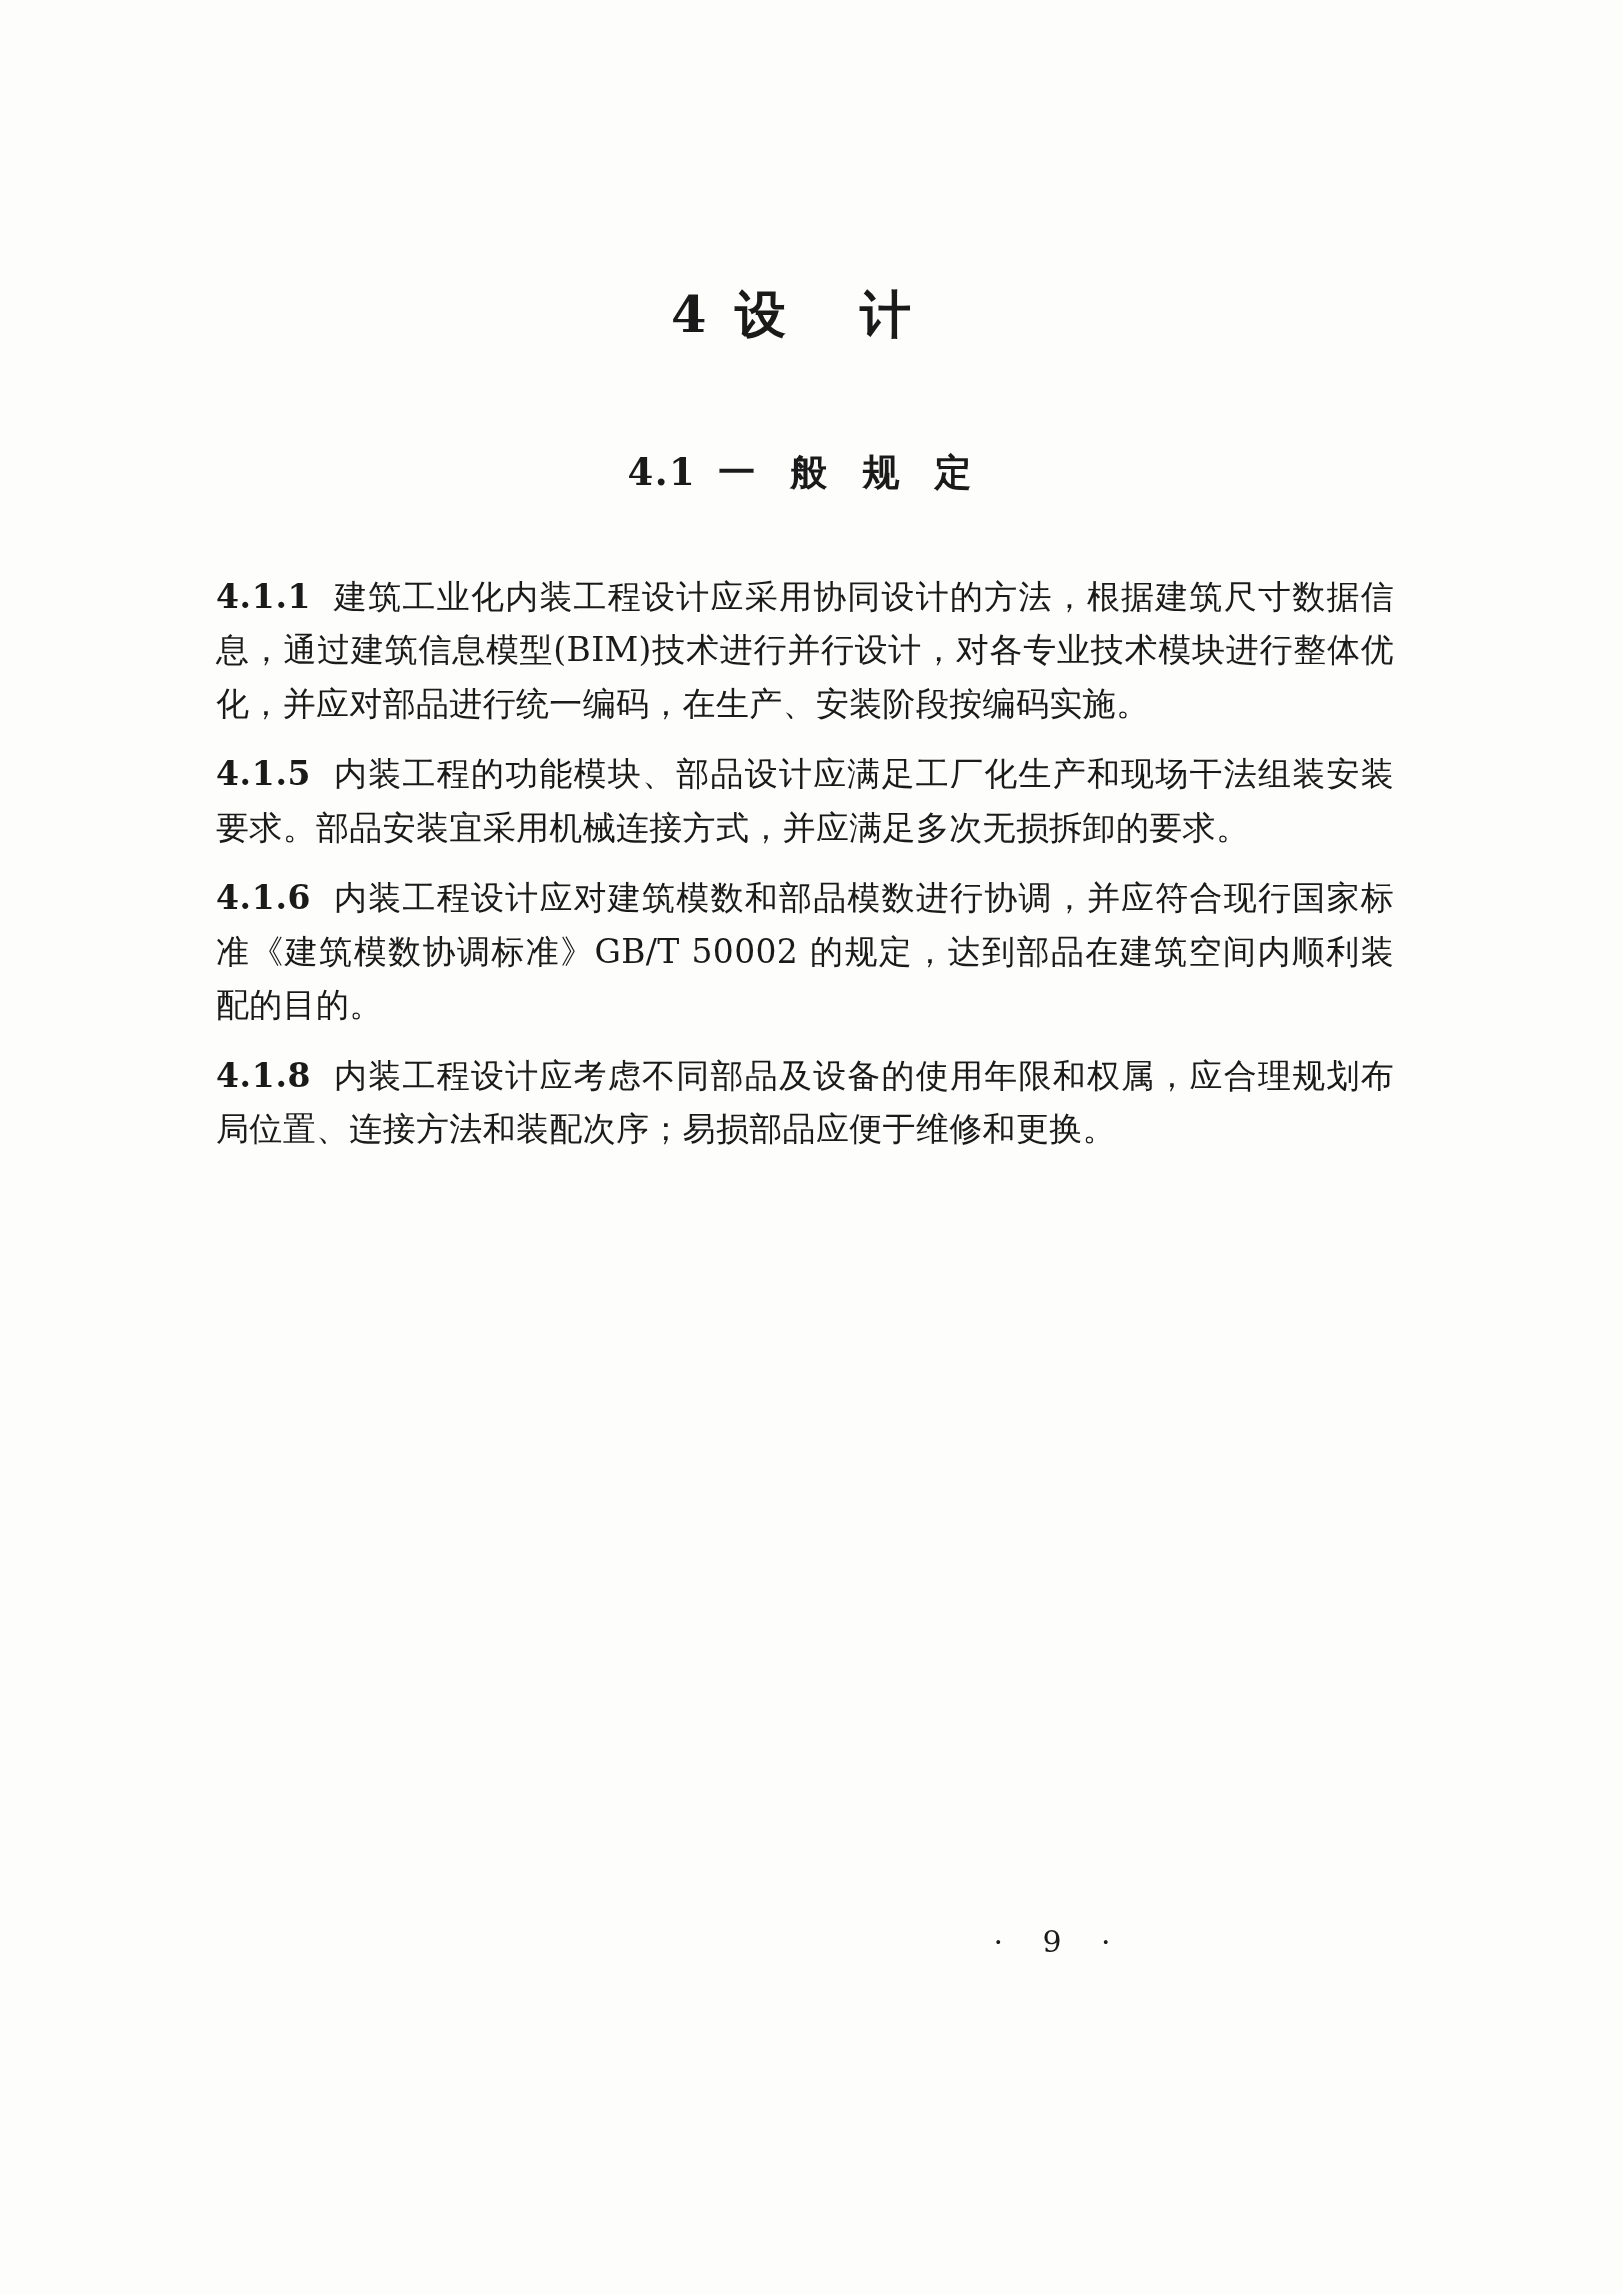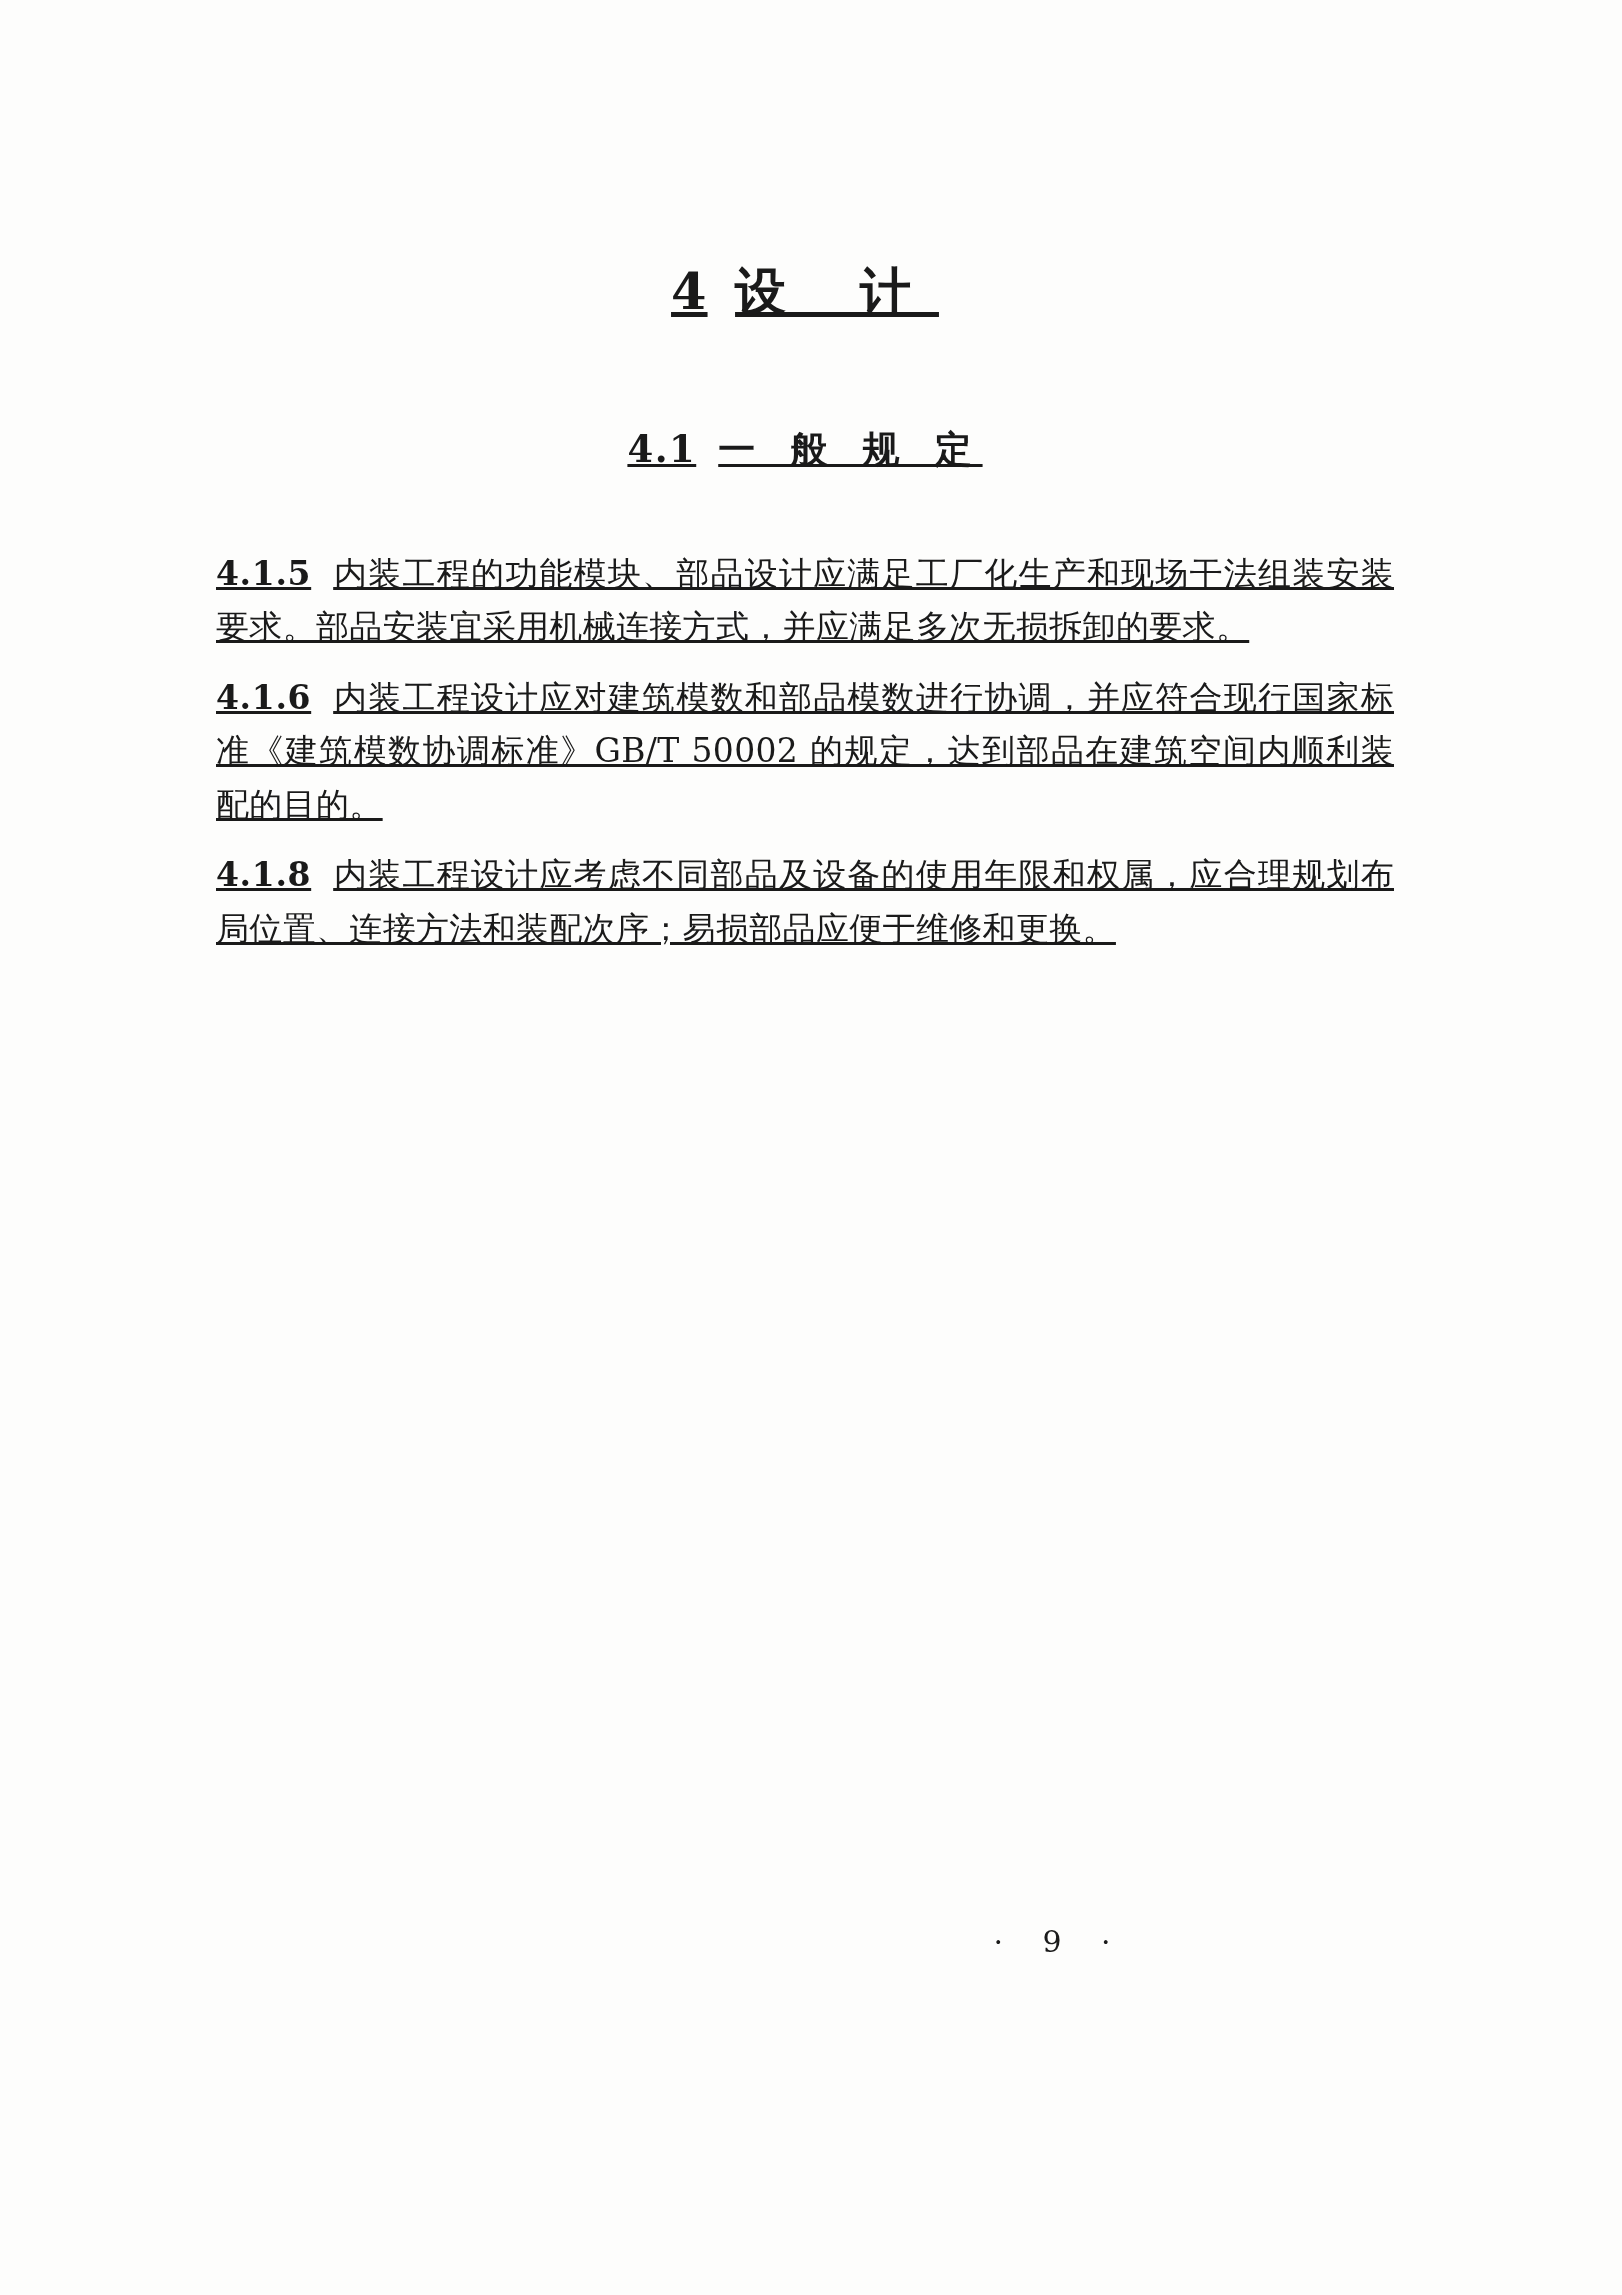--- a/index.html
+++ b/index.html
@@ -18,23 +18,22 @@
   .page {
     position: absolute;
     top: 0; left: 0;
     width: 1622px;
     height: 2295px;
     background: #fdfdfc;
   }
   .content {
     position: absolute;
     left: 216px;
-    top: 258px;
+    top: 281px;
     width: 1178px;
-    text-decoration: underline;
   }
   .chapter-title {
     text-align: center;
     font-size: 51px;
     font-weight: bold;
     letter-spacing: 0.02em;
     margin: 0 0 98px 0;
     font-family: "DejaVu Serif", "Liberation Serif", serif;
   }
   .chapter-title .num {
@@ -91,20 +90,23 @@
   <div class="content">
 
     <h1 class="chapter-title">
       <span class="num">4</span><span class="txt">设    计</span>
     </h1>
 
     <h2 class="section-title">
       <span class="snum">4.1</span><span class="stxt">一 般 规 定</span>
     </h2>
 
+    <p class="clause">
+      <span class="cnum">4.1.1</span><span class="ctext">建筑工业化内装工程设计应采用协同设计的方法，根据建筑尺寸数据信息，通过建筑信息模型(BIM)技术进行并行设计，对各专业技术模块进行整体优化，并应对部品进行统一编码，在生产、安装阶段按编码实施。</span>
+    </p>
 
 
 
 
     <p class="clause">
       <span class="cnum">4.1.5</span><span class="ctext">内装工程的功能模块、部品设计应满足工厂化生产和现场干法组装安装要求。部品安装宜采用机械连接方式，并应满足多次无损拆卸的要求。</span>
     </p>
 
     <p class="clause">
       <span class="cnum">4.1.6</span><span class="ctext">内装工程设计应对建筑模数和部品模数进行协调，并应符合现行国家标准《建筑模数协调标准》GB/T 50002 的规定，达到部品在建筑空间内顺利装配的目的。</span>

